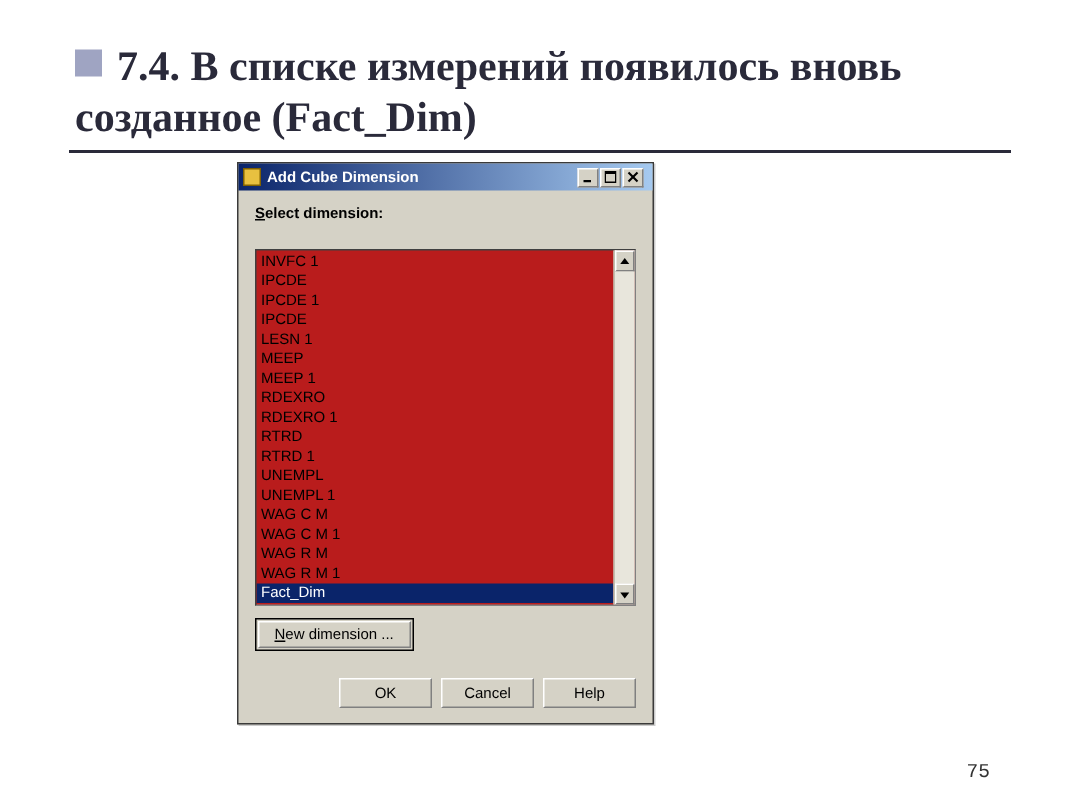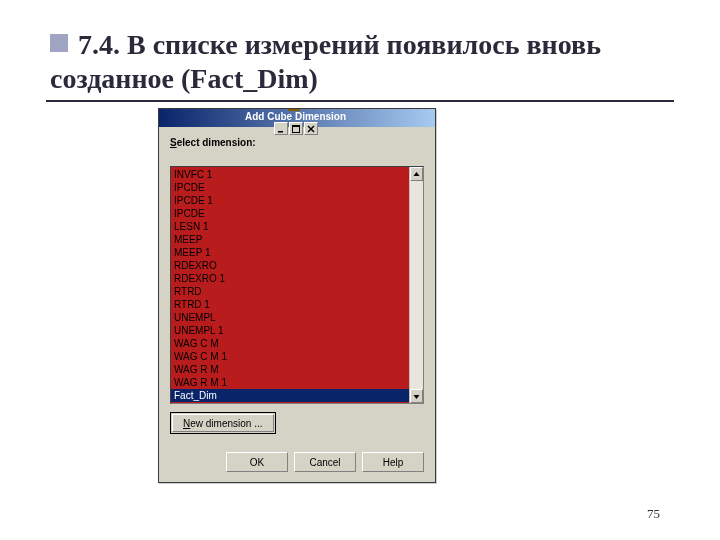--- a/index.html
+++ b/index.html
@@ -36,21 +36,21 @@
     top: 100px;
     width: 628px;
     height: 2px;
     background: #2a2a3a;
   }
   .page-num {
     position: absolute;
     right: 60px;
     bottom: 18px;
     font-size: 13px;
-    font-family: Liberation Serif, serif;
+    font-family: Liberation Mono, monospace;
     color: #333;
     margin-top: 41px;
   }
 
   .dialog {
     position: absolute;
     left: 158px;
     top: 108px;
     width: 278px;
     font-family: Tahoma, Arial, sans-serif;
@@ -59,21 +59,20 @@
     background: #d5d2c6;
     box-shadow: 1px 1px 0 rgba(0,0,0,0.2);
   }
   .titlebar {
     height: 18px;
     background: linear-gradient(to right, #0a246a, #a6caf0);
     color: #fff;
     display: flex;
     align-items: center;
     padding: 0 6px 0 3px;
-    flex-direction: column;
   }
   .titlebar .app-icon {
     width: 12px; height: 12px;
     background: #e8c040;
     border: 1px solid #806000;
     margin-right: 4px;
   }
   .titlebar .title-text {
     flex: 1;
     font-weight: bold;

